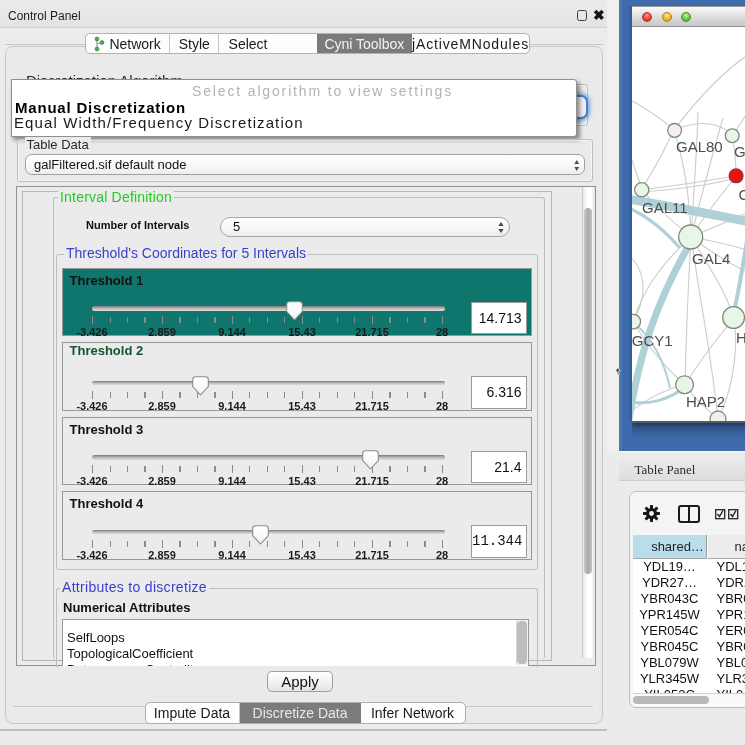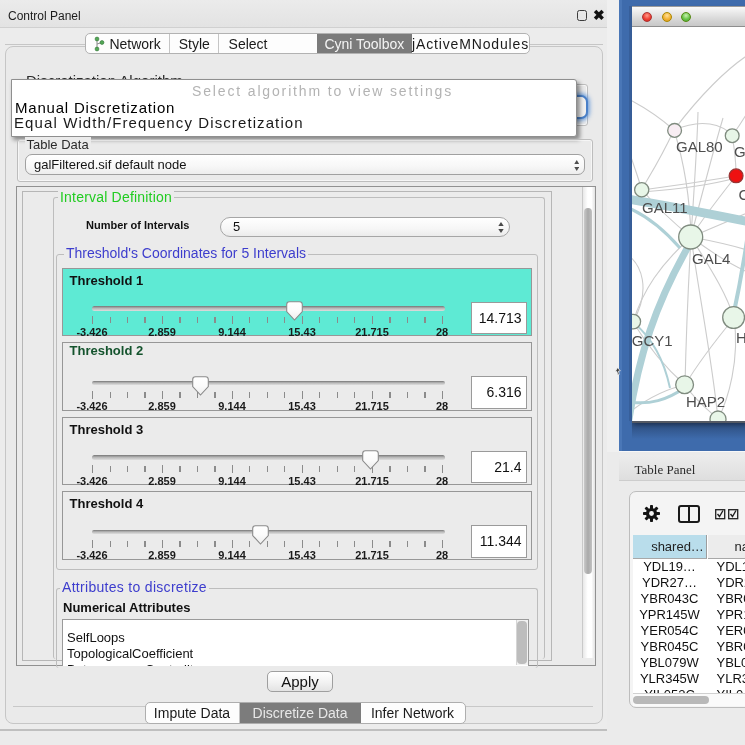--- a/index.html
+++ b/index.html
@@ -38,21 +38,21 @@
   <div style="flex:1;display:flex;align-items:center;justify-content:center;letter-spacing:0.85px;">jActiveMNodules</div>
 </div>
 
 <div class="abs etch" style="left:18px;top:84px;width:570px;height:42px;"></div>
 <div class="abs" style="left:24px;top:71.5px;font-size:15px;color:#2b2b2b;background:#eaeaea;padding:0 2px;">Discretization Algorithm</div>
 
 <div class="abs" style="left:330px;top:95px;width:258px;height:24px;border:2.5px solid #4a80c8;border-radius:7px;background:#f0f0f0;box-shadow:0 0 4px 1.5px rgba(80,140,215,0.85);"></div>
 
 <div class="abs" style="left:11px;top:79px;width:566px;height:58px;background:#ffffff;border:1px solid #8f8f8f;border-radius:0 3px 3px 0;box-shadow:2.5px 3px 4px rgba(0,0,0,0.42);"></div>
 <div class="abs" style="left:192px;top:82.5px;font-size:14px;letter-spacing:1.85px;color:#b3b3b3;">Select algorithm to view settings</div>
-<div class="abs" style="left:15px;top:99px;font-size:15px;letter-spacing:0.8px;font-weight:normal;color:#000;">Manual Discretization</div>
+<div class="abs" style="left:15px;top:99px;font-size:15px;letter-spacing:0.8px;font-weight:bold;color:#000;">Manual Discretization</div>
 <div class="abs" style="left:14px;top:113.5px;font-size:15px;letter-spacing:1.1px;color:#1a1a1a;">Equal Width/Frequency Discretization</div>
 
 <div class="abs etch" style="left:17px;top:139px;width:576px;height:43px;"></div>
 <div class="abs" style="left:24.5px;top:136.5px;font-size:13px;color:#2b2b2b;background:#ebebeb;padding:0 2px;">Table Data</div>
 <div class="abs" style="left:25px;top:154px;width:560px;height:21px;border:1px solid #a0a0a0;border-radius:7px;background:linear-gradient(#ffffff,#f7f7f7 60%,#ededed);"></div>
 <div class="abs" style="left:34px;top:157px;font-size:13px;color:#141414;">galFiltered.sif default node</div>
 <svg class="abs" style="left:573.5px;top:159.5px;" width="5.5" height="11" viewBox="0 0 5.5 11">
   <path d="M2.75 0 L5.2 4.1 L0.3 4.1 Z" fill="#4d4d4d"></path>
     <path d="M2.75 11 L5.2 6.9 L0.3 6.9 Z" fill="#4d4d4d"></path>
 </svg>
@@ -72,21 +72,21 @@
 <div class="abs" style="left:233px;top:219px;font-size:13px;color:#111;">5</div>
 <svg class="abs" style="left:498px;top:221.5px;" width="6" height="11" viewBox="0 0 6 11">
   <path d="M3 0 L5.7 4.1 L0.3 4.1 Z" fill="#4a4a4a"></path>
     <path d="M3 11 L5.7 6.9 L0.3 6.9 Z" fill="#4a4a4a"></path>
 </svg>
 
 <div class="abs" style="left:56px;top:254px;width:482px;height:316px;border:1px solid #bdbdbd;border-radius:3px;"></div>
 <div class="abs grplabel" style="left:64px;top:247px;font-size:14px;color:#3d3dcd;">Threshold's Coordinates for 5 Intervals</div>
 
 <div id="thresholds">
-    <div class="abs" style="left:62px;top:267.5px;width:470px;height:68.5px;border:1px solid #979797;background:#5eead4;">
+    <div class="abs" style="left:62px;top:267.5px;width:470px;height:68.5px;border:1px solid #979797;background:#0f766e;">
       <div style="position:absolute;left:6.5px;top:4px;font-size:13px;font-weight:bold;color:#111;">Threshold 1</div>
       <div style="position:absolute;left:28.5px;top:37.5px;width:353px;height:4.5px;border-radius:2.5px;background:linear-gradient(#757575,#b7b7b7 45%,#dedede);"></div>
       <div style="position:absolute;left:29px;top:48.5px;width:352px;height:6px;background:repeating-linear-gradient(90deg,#8b8b8b 0,#8b8b8b 1px,transparent 1px,transparent 17.5px);"></div>
       <div style="position:absolute;left:29px;top:47.5px;width:353px;height:8px;background:repeating-linear-gradient(90deg,#8b8b8b 0,#8b8b8b 1px,transparent 1px,transparent 70px);"></div>
       <div style="position:absolute;left:-6px;top:57px;width:70px;text-align:center;font-size:11px;font-weight:bold;color:#1a1a1a;">-3.426</div>
       <div style="position:absolute;left:64px;top:57px;width:70px;text-align:center;font-size:11px;font-weight:bold;color:#1a1a1a;">2.859</div>
       <div style="position:absolute;left:134px;top:57px;width:70px;text-align:center;font-size:11px;font-weight:bold;color:#1a1a1a;">9.144</div>
       <div style="position:absolute;left:204px;top:57px;width:70px;text-align:center;font-size:11px;font-weight:bold;color:#1a1a1a;">15.43</div>
       <div style="position:absolute;left:274px;top:57px;width:70px;text-align:center;font-size:11px;font-weight:bold;color:#1a1a1a;">21.715</div>
       <div style="position:absolute;left:344px;top:57px;width:70px;text-align:center;font-size:11px;font-weight:bold;color:#1a1a1a;">28</div>
@@ -162,21 +162,21 @@
       <svg style="position:absolute;left:188.5px;top:32.5px;" width="17" height="20" viewBox="0 0 17 20">
         <path d="M3.5 0.7 L13.5 0.7 Q16.3 0.7 16.3 3.5 L16.3 10.5 L8.5 19 L0.7 10.5 L0.7 3.5 Q0.7 0.7 3.5 0.7 Z" fill="url(#tg3)" stroke="#8a8a8a" stroke-width="1.1"></path>
         <defs>
           <linearGradient id="tg3" x1="0" y1="0" x2="0" y2="1">
             <stop offset="0" stop-color="#ffffff"></stop>
             <stop offset="0.5" stop-color="#fbfbfb"></stop>
             <stop offset="1" stop-color="#ededed"></stop>
           </linearGradient>
         </defs>
       </svg>
-      <div style="position:absolute;left:408px;top:33px;width:55.5px;height:32.5px;border:1px solid #9a9a9a;background:#fff;font-size:14px;color:#111;text-align:right;line-height:31px;padding-right:4px;">11.344</div>
+      <div style="position:absolute;left:408px;top:33px;width:55.5px;height:32.5px;border:1px solid #9a9a9a;background:#fff;font-size:14px;color:#111;text-align:right;line-height:31px;padding-right:4px;font-family:Liberation Mono, monospace;">11.344</div>
     </div>
   </div>
 
 <div class="abs" style="left:56px;top:588px;width:482px;height:80px;border:1px solid #bdbdbd;border-radius:3px;border-bottom:none;"></div>
 <div class="abs grplabel" style="left:60px;top:581px;font-size:14px;letter-spacing:0.3px;color:#3d3dcd;">Attributes to discretize</div>
 <div class="abs" style="left:63px;top:600px;font-size:13px;font-weight:bold;color:#111;">Numerical Attributes</div>
 <div class="abs" style="left:62px;top:619px;width:467px;height:47px;background:#ffffff;border:1px solid #9a9a9a;border-bottom:none;overflow:hidden;">
   <div style="font-size:13px;color:#111;padding-left:4px;line-height:16.1px;padding-top:3px;margin-top:7px;">SelfLoops<br>TopologicalCoefficient<br>BetweennessCentrality</div>
 </div>
 <div class="abs" style="left:516px;top:620px;width:12px;height:45px;background:#f2f2f2;border-left:1px solid #d5d5d5;"></div>

